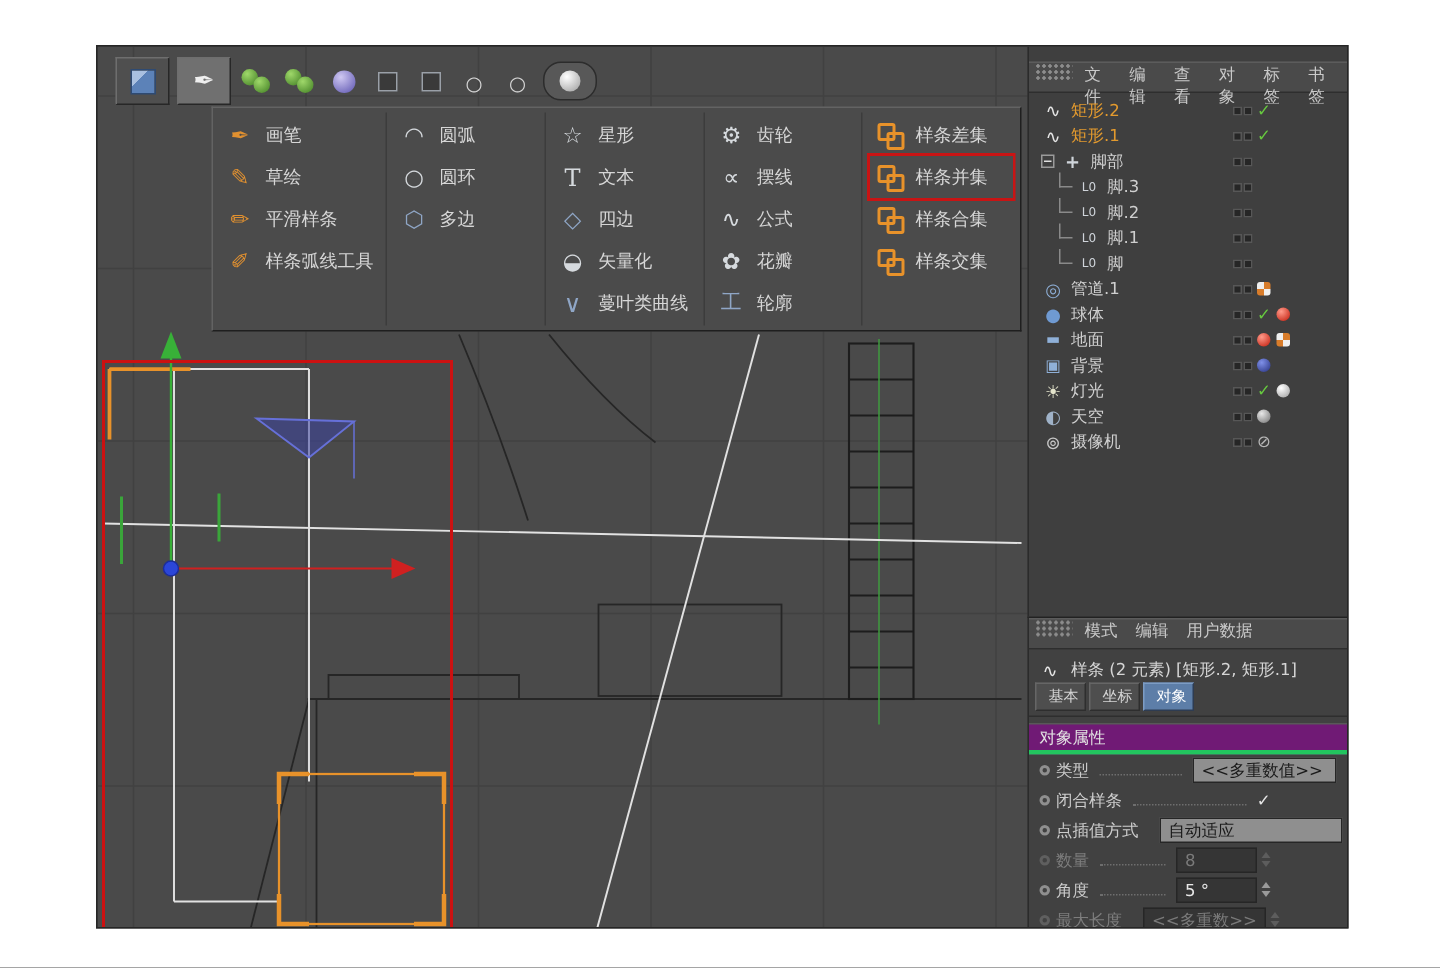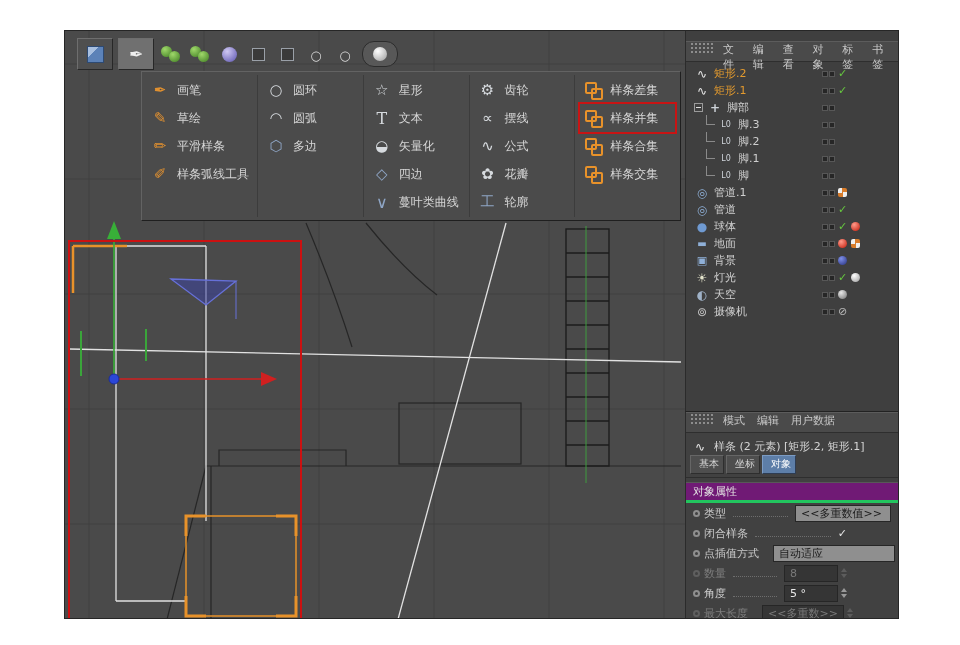--- a/index.html
+++ b/index.html
@@ -232,48 +232,48 @@
           <span class="fi" data-icon="smooth"></span>
           <span>平滑样条</span>
         </div>
       <div class="fly-item">
           <span class="fi" data-icon="arctool"></span>
           <span>样条弧线工具</span>
         </div>
     </div>
     <div class="fly-col">
       <div class="fly-item">
+          <span class="fi" data-icon="arc"></span>
+          <span>圆弧</span>
+        </div>
+      <div class="fly-item">
           <span class="fi" data-icon="circle"></span>
           <span>圆环</span>
         </div>
       <div class="fly-item">
-          <span class="fi" data-icon="arc"></span>
-          <span>圆弧</span>
-        </div>
-      <div class="fly-item">
           <span class="fi" data-icon="ngon"></span>
           <span>多边</span>
         </div>
     </div>
     <div class="fly-col">
       <div class="fly-item">
           <span class="fi" data-icon="star"></span>
           <span>星形</span>
         </div>
       <div class="fly-item">
           <span class="fi" data-icon="text"></span>
           <span>文本</span>
         </div>
       <div class="fly-item">
+          <span class="fi" data-icon="quad"></span>
+          <span>四边</span>
+        </div>
+      <div class="fly-item">
           <span class="fi" data-icon="vectorize"></span>
           <span>矢量化</span>
-        </div>
-      <div class="fly-item">
-          <span class="fi" data-icon="quad"></span>
-          <span>四边</span>
         </div>
       <div class="fly-item">
           <span class="fi" data-icon="cissoid"></span>
           <span>蔓叶类曲线</span>
         </div>
     </div>
     <div class="fly-col">
       <div class="fly-item">
           <span class="fi" data-icon="gear"></span>
           <span>齿轮</span>
@@ -384,28 +384,20 @@
         </div>
       <div class="om-row">
           <span class="oi" data-icon="tube"></span>
           <span class="name">管道.1</span>
           <span class="bds">
             <span class="dots"></span>
             <span class="thumb checker"></span>
           </span>
         </div>
       <div class="om-row">
-          <span class="oi" data-icon="tube"></span>
-          <span class="name">管道</span>
-          <span class="bds">
-            <span class="dots"></span>
-            <span class="bcheck"></span>
-          </span>
-        </div>
-      <div class="om-row">
           <span class="oi" data-icon="sphere"></span>
           <span class="name">球体</span>
           <span class="bds">
             <span class="dots"></span>
             <span class="bcheck"></span>
             <span class="thumb red"></span>
           </span>
         </div>
       <div class="om-row">
           <span class="oi" data-icon="floor"></span>

